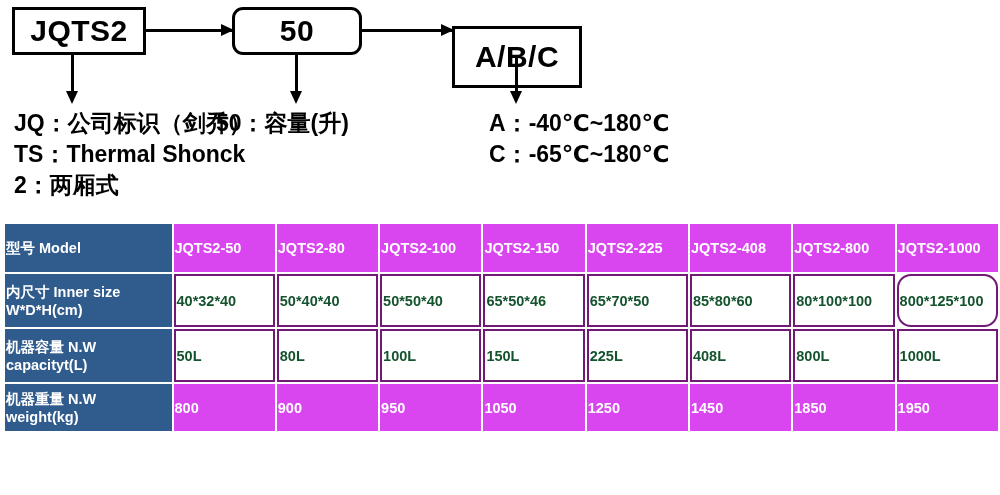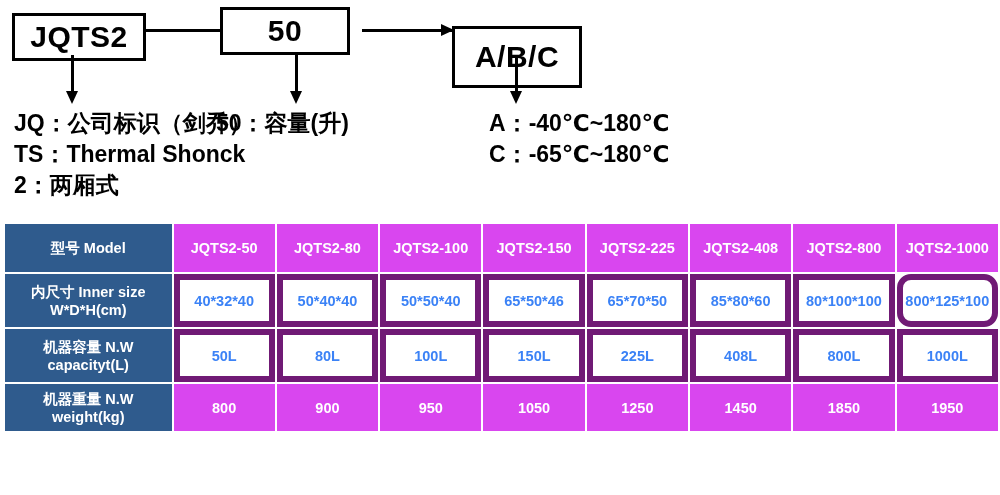--- a/index.html
+++ b/index.html
@@ -29,22 +29,22 @@
     background: #ffffff;
     display: flex;
     align-items: center;
     justify-content: center;
     font-weight: bold;
     font-size: 30px;
     letter-spacing: 0.5px;
     color: #000000;
     box-sizing: border-box;
   }
-  .box-jqts2 { left: 12px;  top: 13px; width: 134px; height: 48px; }
-  .box-50    { left: 220px; top: 7px; width: 130px; height: 48px; }
+  .box-jqts2 { left: 12px;  top: 7px; width: 134px; height: 48px; }
+  .box-50    { left: 232px; top: 7px; width: 130px; height: 48px; border-radius: 11px; }
   .box-abc   { left: 452px; top: 7px; width: 130px; height: 62px; margin-top: 19px; }
 
   
   .h-arrow {
     position: absolute;
     top: 29px;
     height: 3px;
     background: #000000;
   }
   .h-arrow::after {
@@ -99,40 +99,40 @@
   #spec-table {
     position: absolute;
     left: 3px;
     top: 222px;
     width: 997px;
     border-collapse: separate;
     border-spacing: 2px 2px;
     table-layout: fixed;
   }
   #spec-table td {
-    text-align: center;
+    text-align: left;
     vertical-align: middle;
     font-weight: bold;
     font-size: 14.5px;
     padding: 2px 1px;
     line-height: 18px;
     box-sizing: border-box;
   }
   .row-head td { height: 48px; font-size: 15px; }
   .row-body td { height: 53px; }
   .row-last td { height: 47px; }
 
   .c-blue {
     background: #d946ef;
     color: #ffffff;
   }
   .c-white {
     background: #ffffff;
-    color: #3b82f6;
-    border: 6px solid #701a75;
+    color: #14532d;
+    border: 2px solid #701a75;
   }
   .rowhdr {
     background: #2F5B8D;
     color: #ffffff;
     font-size: 14.5px;
     line-height: 20px;
   }
   .col-label { width: 166px; }
   .col-data  { width: 101px; }
   .small-cell { font-size: 13.5px; border-radius: 14px; }

